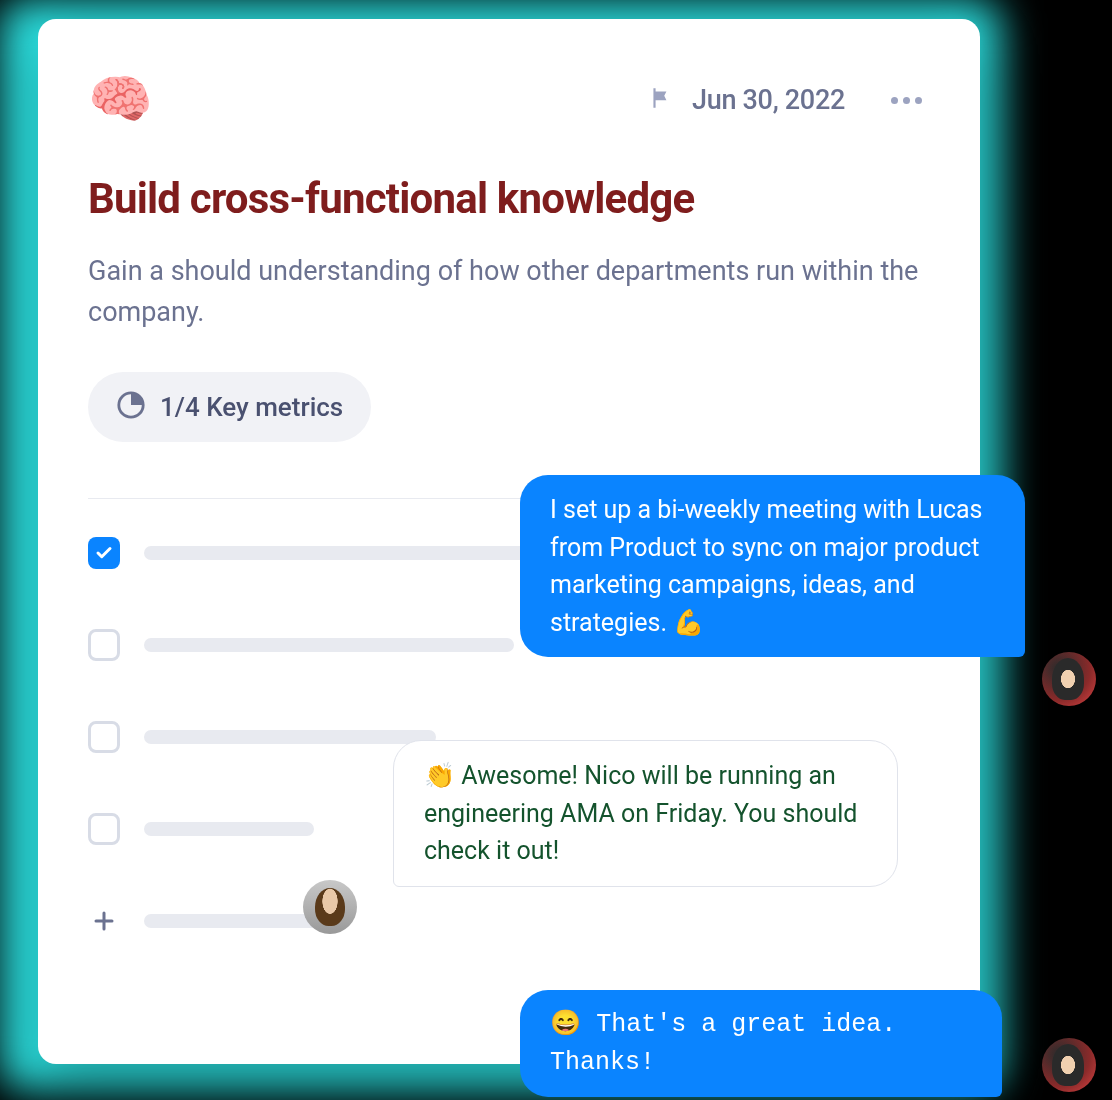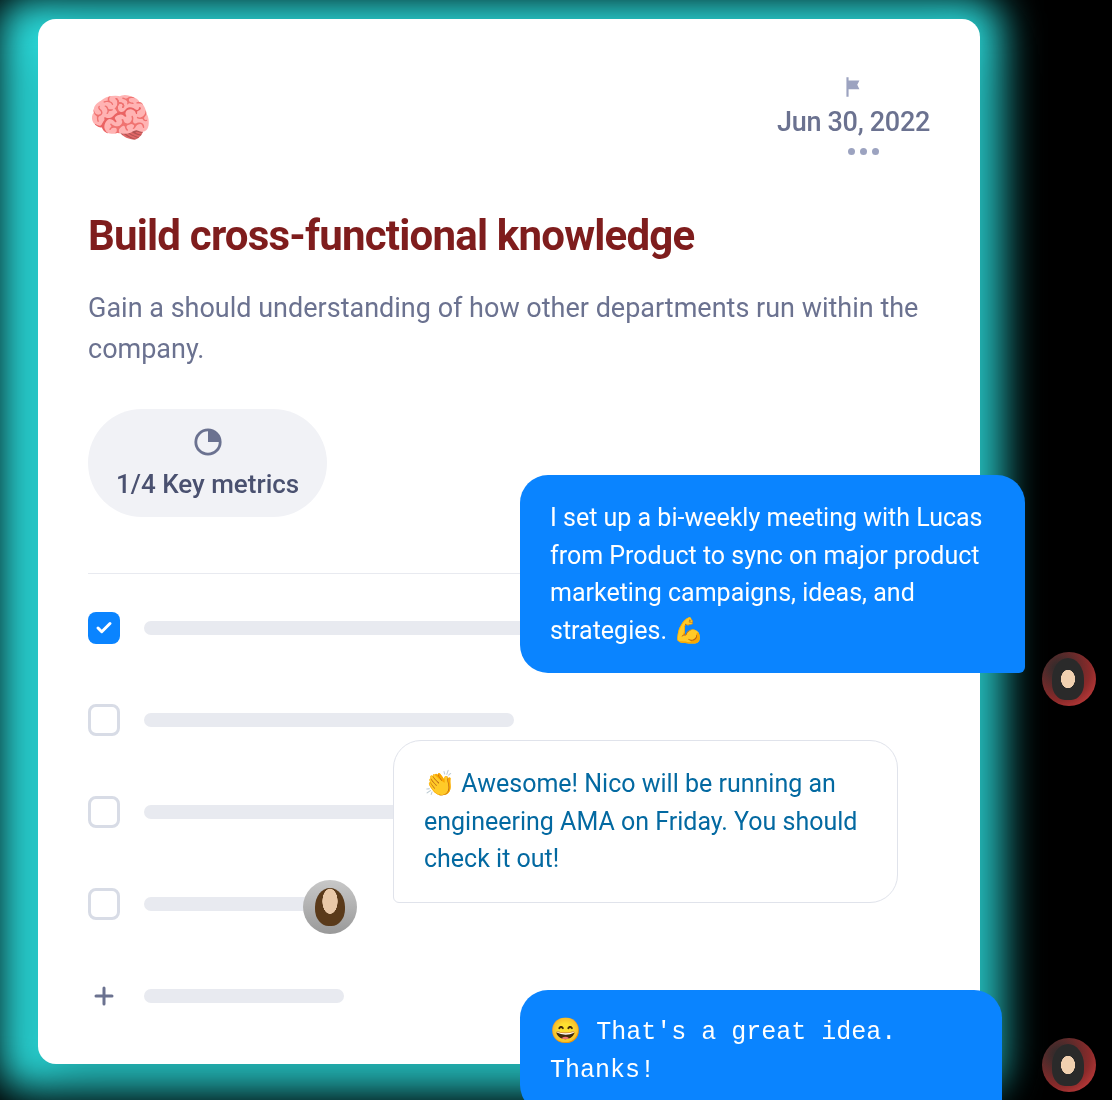--- a/index.html
+++ b/index.html
@@ -42,22 +42,21 @@
       justify-content: space-between;
       margin-bottom: 48px;
     }
     .brain-icon {
       font-size: 52px;
       line-height: 1;
     }
     .header-right {
       display: flex;
       align-items: center;
-      gap: 2px;
-      flex-direction: column;
+      gap: 18px;
     }
     .flag-icon {
       color: #9ca3c0;
     }
     .date-text {
       font-size: 27px;
       color: #6b7290;
       font-weight: 500;
       letter-spacing: -0.3px;
     }
@@ -84,26 +83,25 @@
     .description {
       font-size: 27px;
       color: #6b7290;
       line-height: 1.5;
       font-weight: 400;
       margin-bottom: 40px;
     }
     .metrics-pill {
       display: inline-flex;
       align-items: center;
-      gap: 8px;
+      gap: 14px;
       background: #f1f2f6;
       border-radius: 999px;
       padding: 18px 28px;
       margin-bottom: 56px;
-      flex-direction: column;
     }
     .pie-icon {
       position: relative;
     }
     .metrics-text {
       font-size: 26px;
       color: #4a5170;
       font-weight: 500;
     }
     .divider {
@@ -154,32 +152,32 @@
       height: 32px;
       display: flex;
       align-items: center;
       justify-content: center;
       color: #6b7290;
       flex-shrink: 0;
     }
     .bubble {
       position: absolute;
       border-radius: 28px;
-      padding: 24px 30px;
+      padding: 16px 30px;
       font-size: 25px;
       line-height: 1.5;
       font-weight: 400;
     }
     .bubble-blue {
       background: #0a84ff;
       color: #ffffff;
     }
     .bubble-white {
       background: #ffffff;
-      color: #0369a1;
+      color: #14532d;
       border: 1px solid #e0e3eb;
     }
     .bubble-1 {
       top: 475px;
       left: 520px;
       width: 505px;
       border-bottom-right-radius: 6px;
     }
     .bubble-2 {
       top: 740px;

